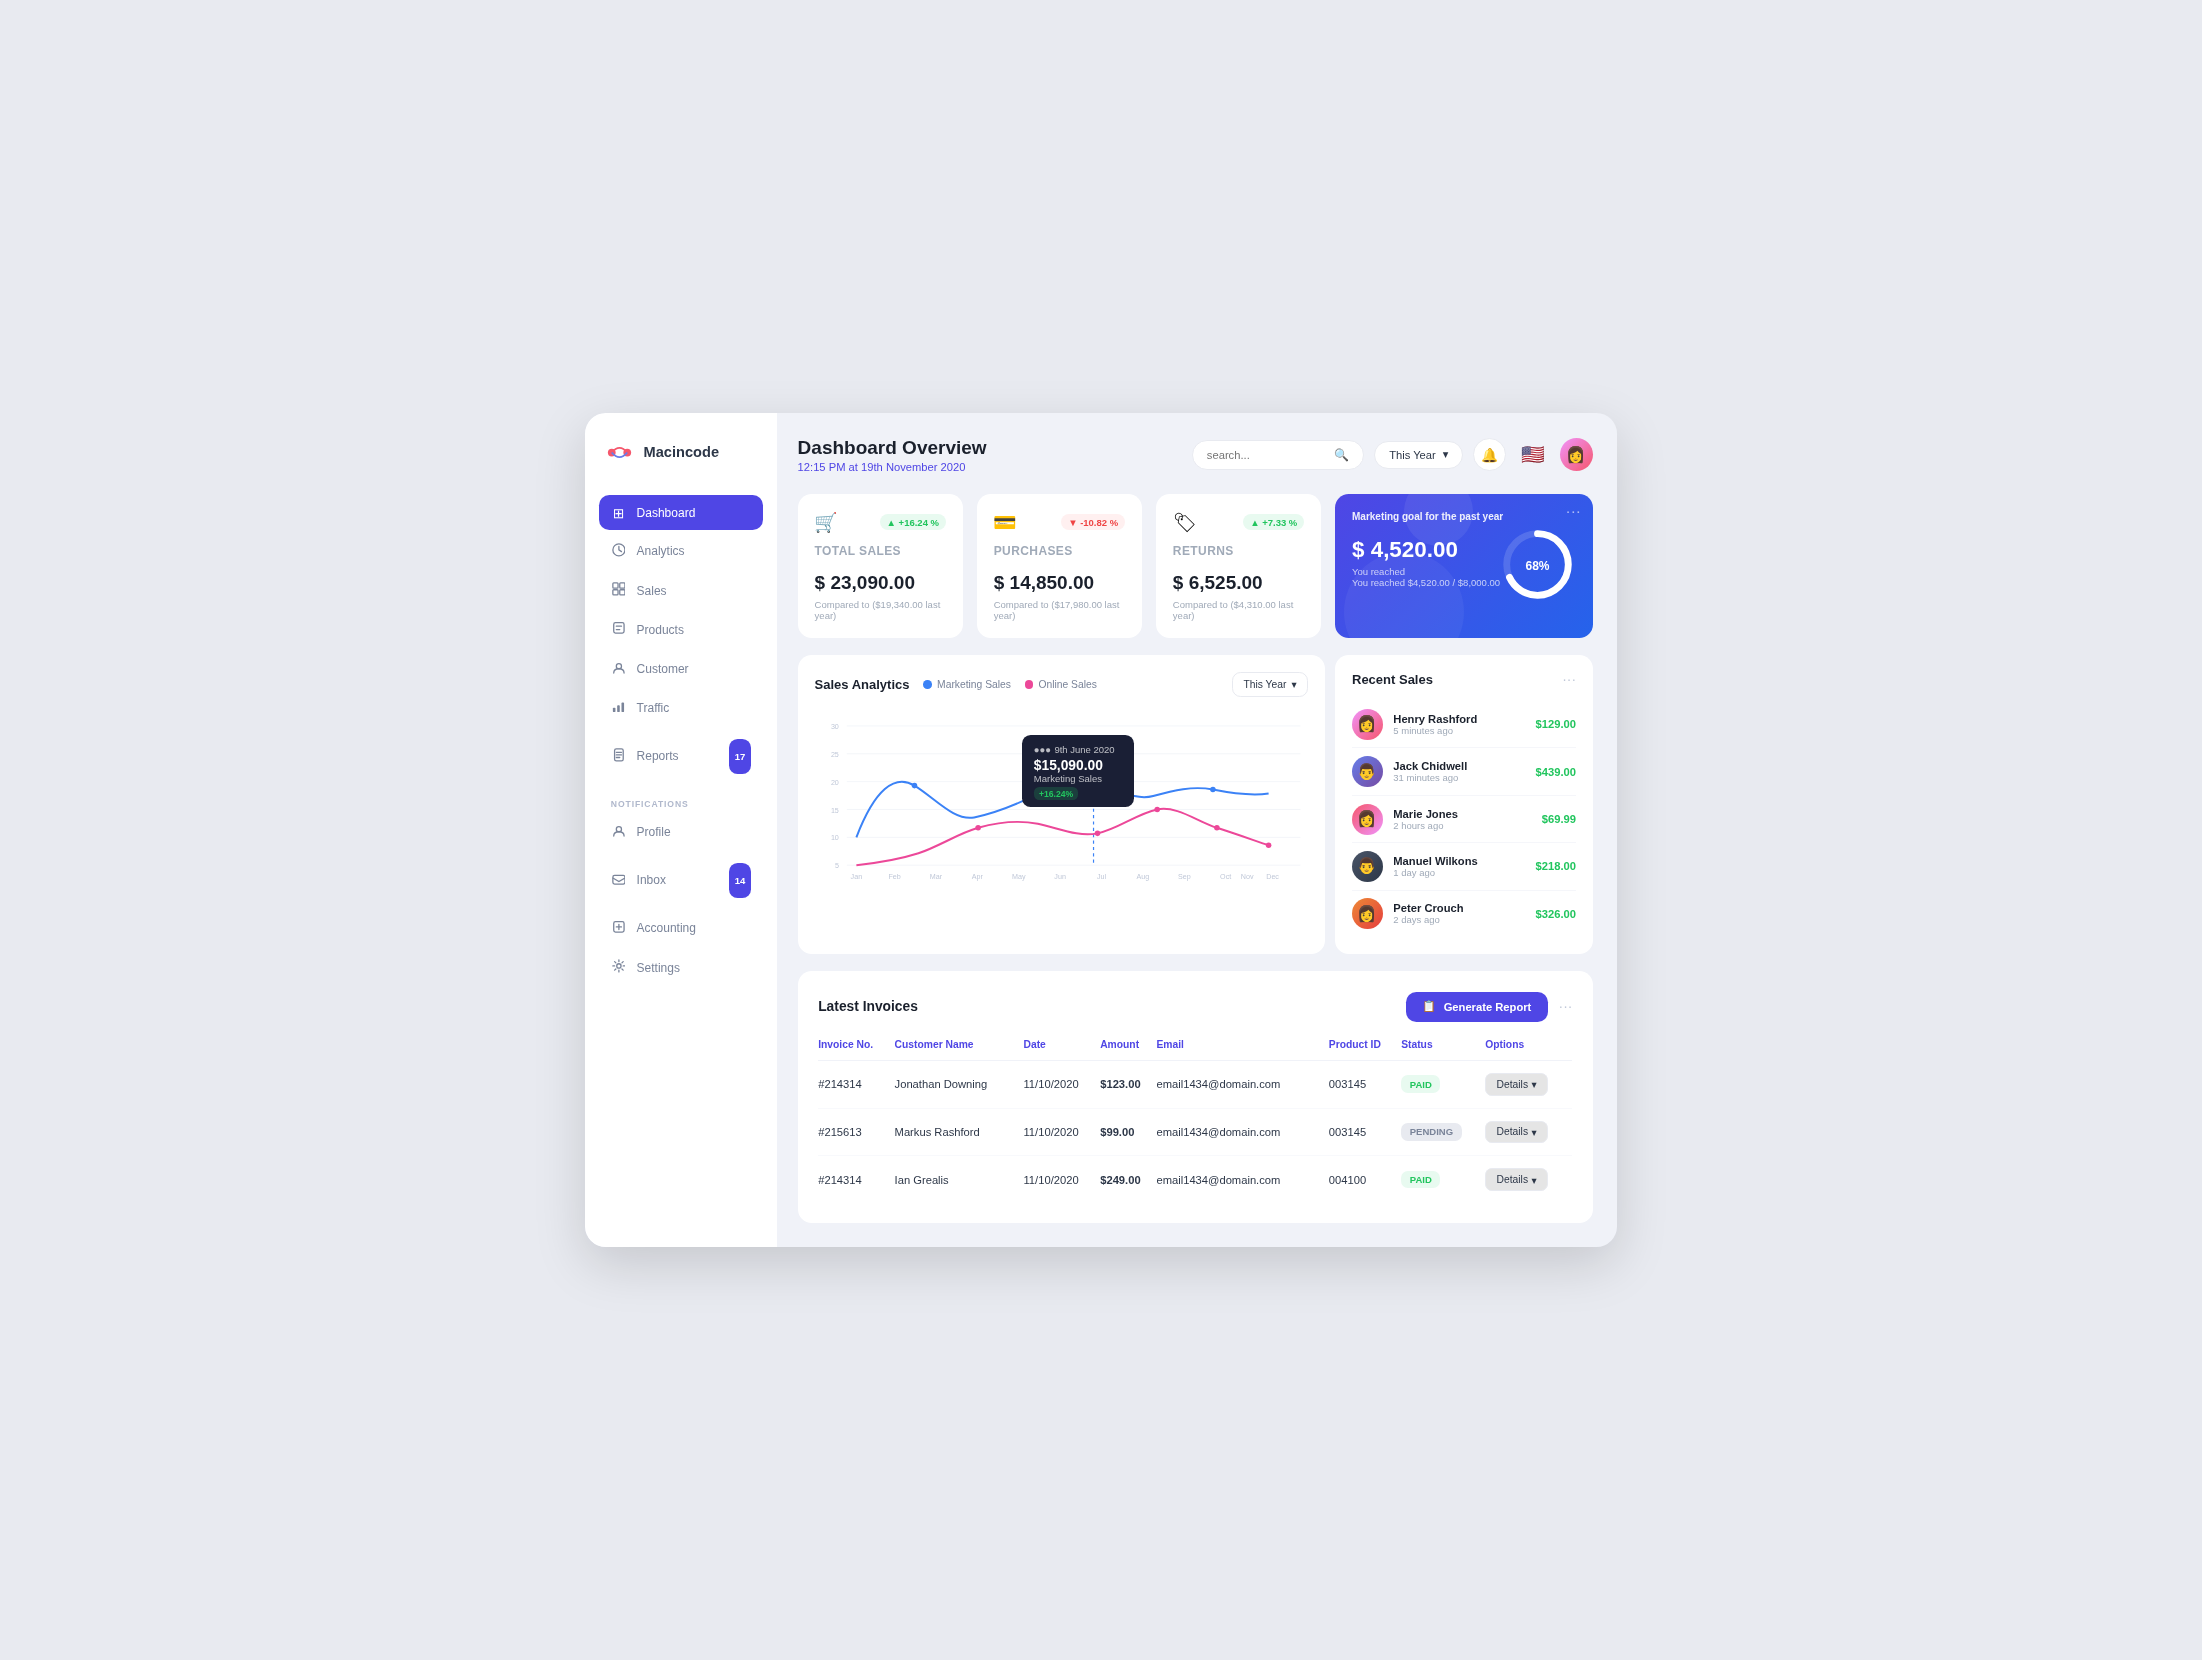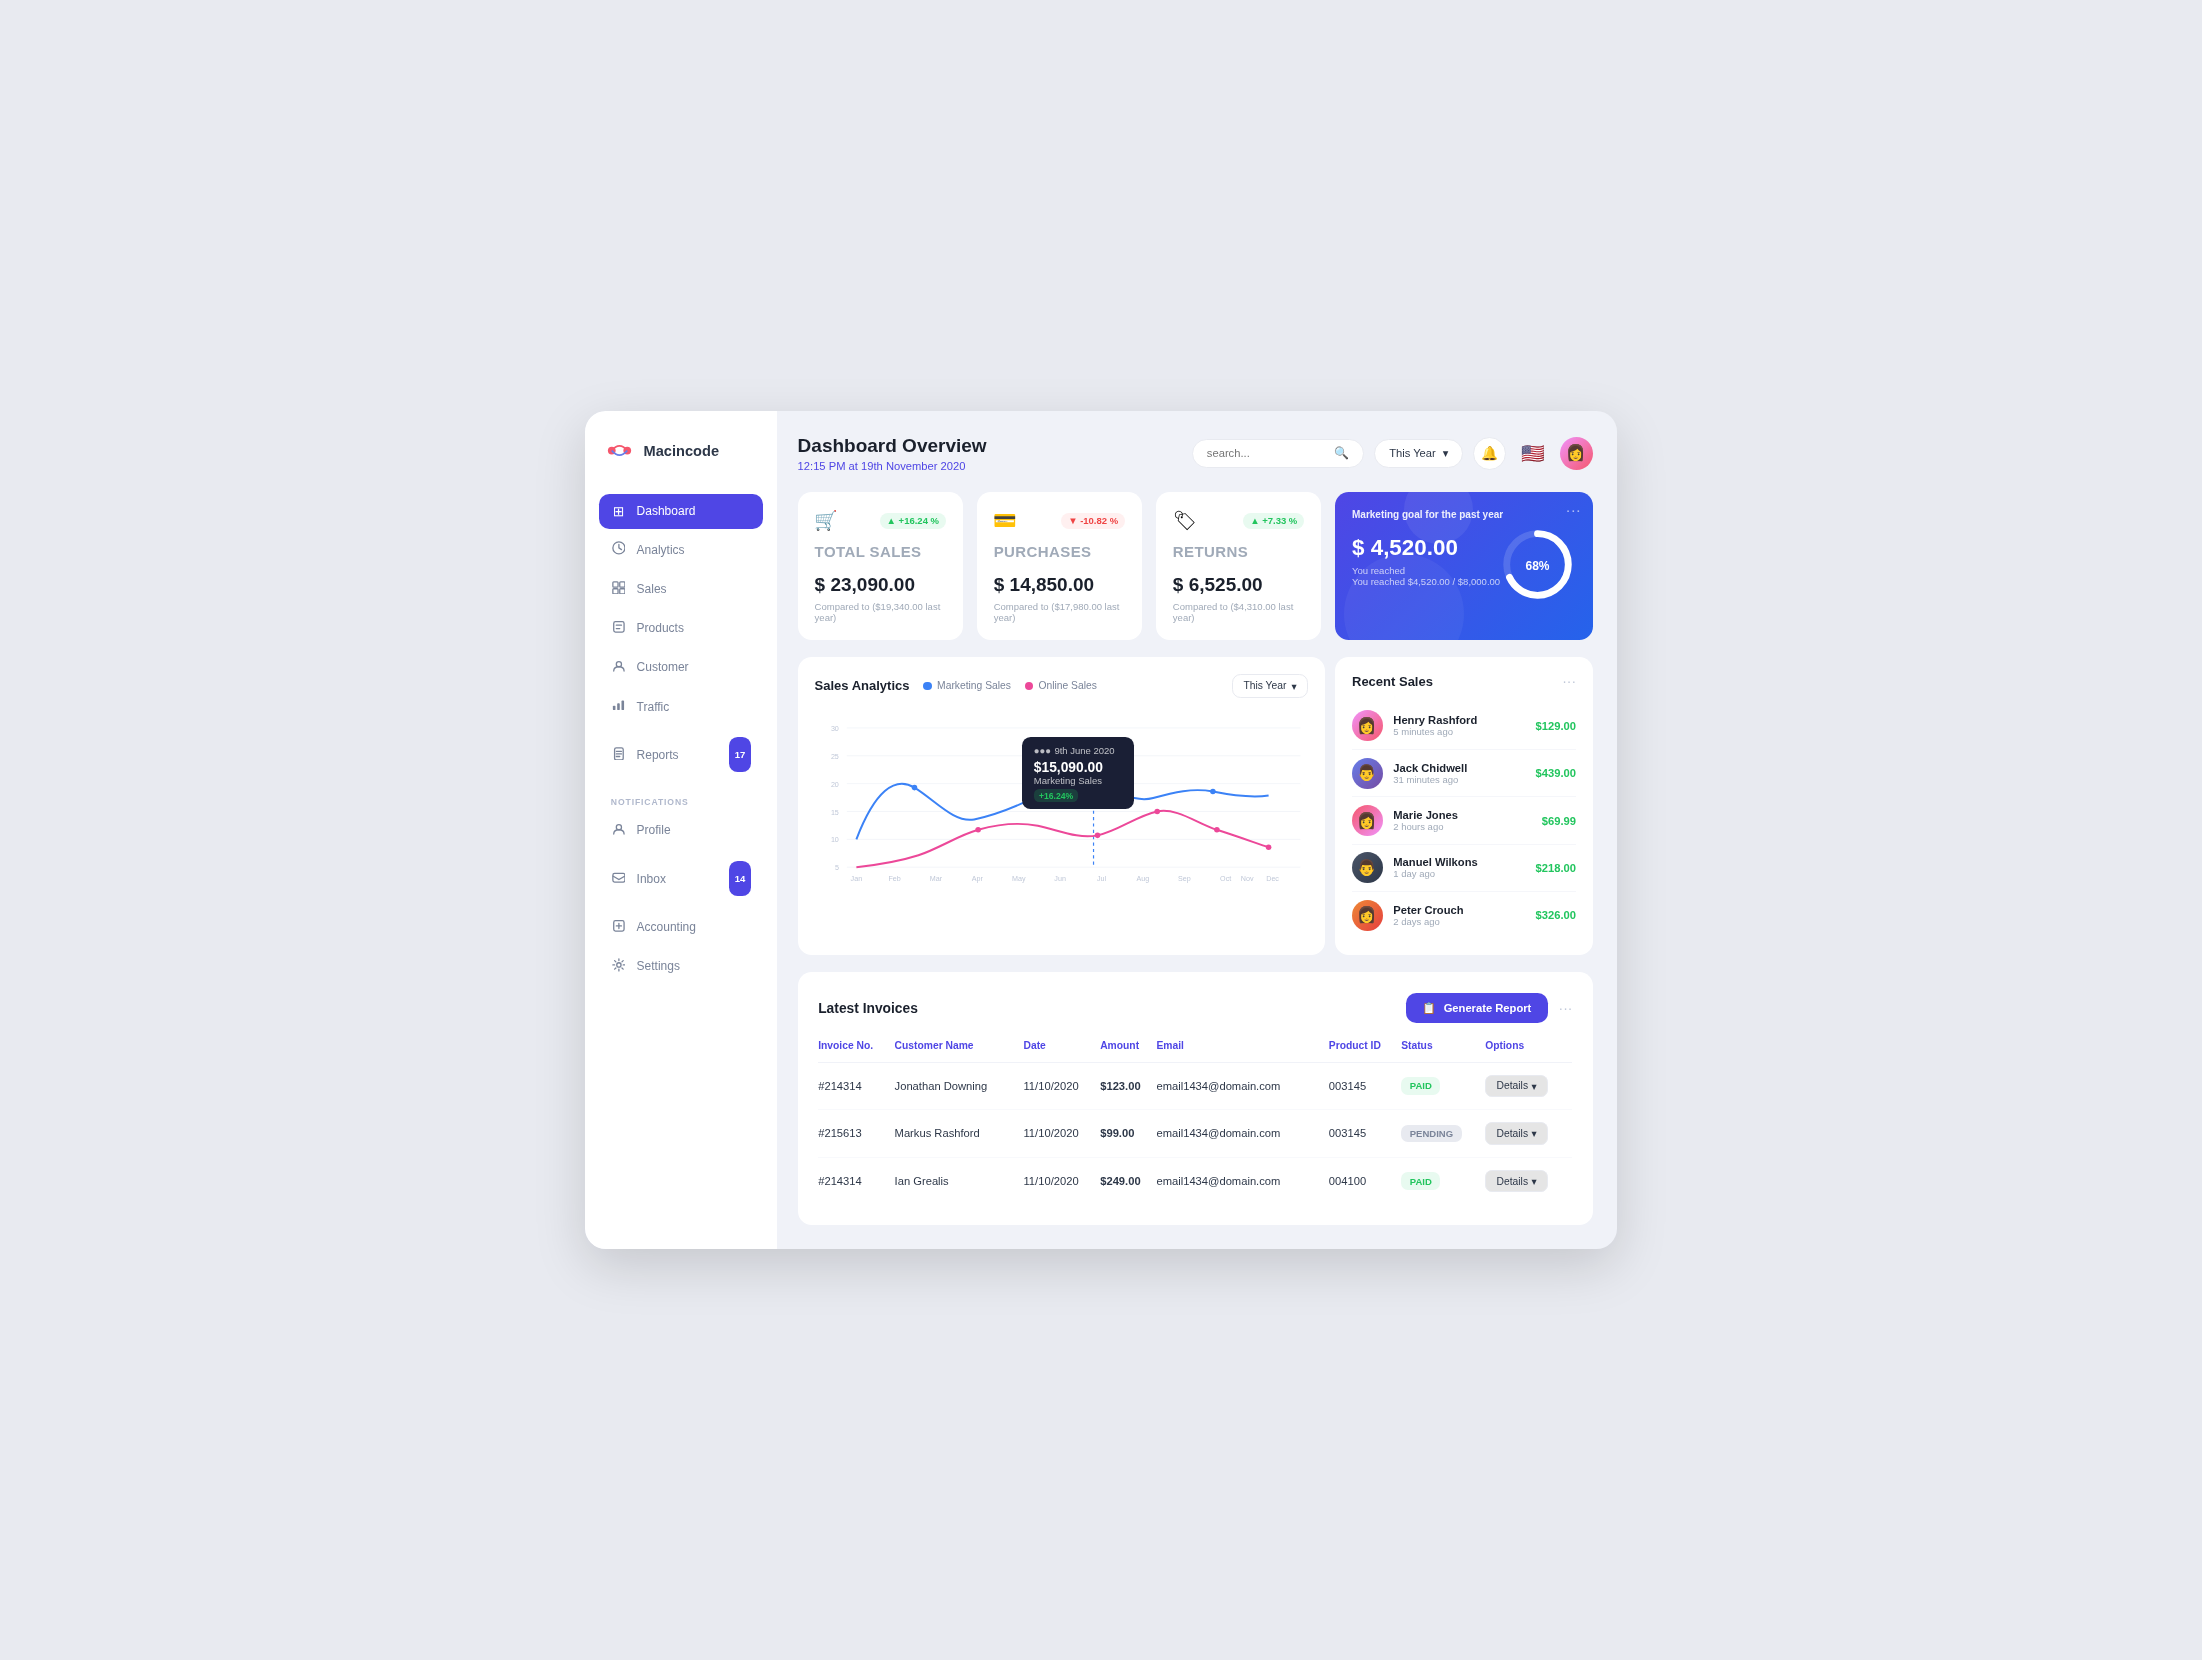--- a/index.html
+++ b/index.html
@@ -201,21 +201,21 @@
       font-weight: 700;
       padding: 2.6px 6.9px;
       border-radius: 8.6px;
       display: flex;
       align-items: center;
       gap: 2.6px;
     }
     .stat-badge.positive { background: #e8faf0; color: #22c55e; }
     .stat-badge.negative { background: #fff0f0; color: #ef4444; }
     .stat-label {
-      font-size: 15px;
+      font-size: 12px;
       color: #a0aab8;
       font-weight: 600;
       letter-spacing: 0.4px;
       text-transform: uppercase;
       margin-bottom: 14px;
     }
     .stat-value {
       font-size: 19px;
       font-weight: 800;
       color: #1a202c;

